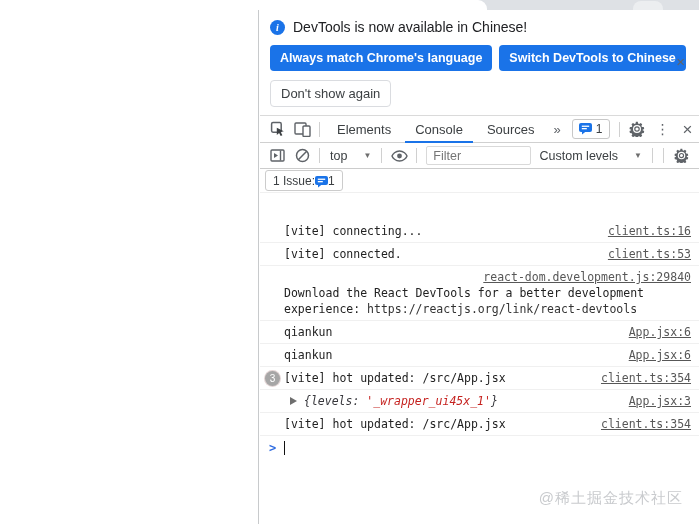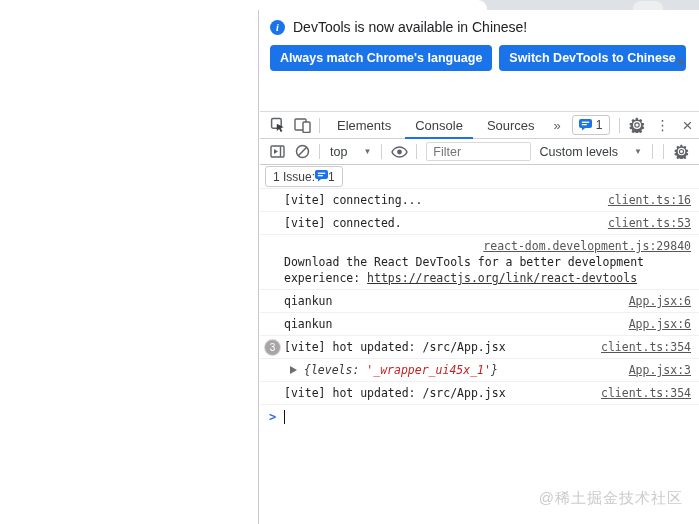--- a/index.html
+++ b/index.html
@@ -37,21 +37,21 @@
     font-family: "Liberation Sans", sans-serif; }
   .notif-close { position: absolute; right: 14px; top: 44px; font-size: 15px;
     color: #5f6368; cursor: pointer; line-height: 1; }
   .notif-row3 { margin-top: 9px; }
   .btn-ghost { background: #fff; color: #3c4043; border: 1px solid #dadce0;
     border-radius: 4px; font-size: 13px; padding: 5px 10px; cursor: pointer;
     font-family: "Liberation Sans", sans-serif; }
 
   
   .tabbar { height: 28px; border-top: 1px solid #dadada; border-bottom: 1px solid #d0d0d0;
-    display: flex; align-items: center; padding: 0 6px; margin-top: 32px; }
+    display: flex; align-items: center; padding: 0 6px; }
   .tb-icon { width: 24px; height: 24px; display: flex; align-items: center;
     justify-content: center; cursor: pointer; flex: 0 0 auto; }
   .vsep { width: 1px; height: 15px; background: #d0d0d0; margin: 0 5px; flex: 0 0 auto; }
   .tab { font-size: 13px; color: #3c4043; padding: 0 10px; height: 27px;
     display: flex; align-items: center; cursor: pointer; position: relative;
     margin: 0 2px; white-space: nowrap; }
   .tab.active { border-bottom: 2.5px solid #1a73e8; padding-top: 2.5px; }
   .chev2 { font-size: 13px; color: #5f6368; padding: 0 7px; cursor: pointer; }
   .issues-chip { display: flex; align-items: center; gap: 4px; border: 1px solid #c8c8c8;
     border-radius: 3px; padding: 2px 6px; margin: 0 4px; cursor: pointer;
@@ -68,34 +68,34 @@
     padding: 0 5px; cursor: pointer; white-space: nowrap; }
   .caret { font-size: 8px; color: #6e6e6e; }
   .filter-input { width: 105px; height: 19px; border: 1px solid #d9d9d9; border-radius: 2px;
     font-size: 12.5px; padding: 0 6px; margin-left: 4px; color: #333;
     font-family: "Liberation Sans", sans-serif; }
   .filter-input::placeholder { color: #757575; }
 
   
   .issuebar { height: 24px; display: flex; align-items: center; padding: 0 5px;
     border-bottom: 1px solid #f0f0f0; }
-  .issue-chip { display: flex; align-items: flex-start; border: 1px solid #ccc;
+  .issue-chip { display: flex; align-items: flex-end; border: 1px solid #ccc;
     border-radius: 3px; padding: 2.5px 7px; font-size: 12px; color: #3c4043; cursor: pointer; }
 
   
-  .console { font-family: "DejaVu Sans Mono", monospace; font-size: 11.5px; color: #222; }
+  .console { font-family: "DejaVu Sans Mono", monospace; font-size: 11.5px; color: #222; margin-top: 27px; }
   .crow { position: relative; display: flex; align-items: flex-start;
     padding: 3px 8px 3px 24px; border-bottom: 1px solid #f0f0f0; line-height: 16px; }
   .crow .msg { flex: 1 1 auto; word-break: break-word; }
   .src { color: #575757; text-decoration: underline; margin-left: 12px;
     white-space: nowrap; flex: 0 0 auto; cursor: pointer; }
   .crow-block { display: block; }
   .crow-block .src-line { text-align: right; }
   .crow-block .msg { display: block; }
-  .msg a { color: #333; text-decoration: underline; cursor: pointer; }
+  .msg a { color: #333; cursor: pointer; }
   .badge { position: absolute; left: 5px; top: 4px; width: 15px; height: 15px;
     border-radius: 50%; background: #a6a6a6; box-shadow: 0 0 0 1px #e3d5d5;
     color: #fff; font-size: 10px; display: flex; align-items: center;
     justify-content: center; font-family: "Liberation Sans", sans-serif; }
   .obj-row { padding-left: 30px; }
   .tri { display: inline-block; width: 0; height: 0; border-left: 7px solid #6e6e6e;
     border-top: 4.5px solid transparent; border-bottom: 4.5px solid transparent;
     margin-right: 7px; margin-top: 3.5px; flex: 0 0 auto; cursor: pointer; }
   .obj { font-style: italic; color: #38383d; }
   .obj .ostr { color: #c5221f; }
@@ -126,20 +126,23 @@
     <div class="notif">
       <div class="notif-row1">
         <span class="info-icon">i</span>
         <span class="notif-msg">DevTools is now available in Chinese!</span>
       </div>
       <div class="notif-row2">
         <button class="btn-blue">Always match Chrome's language</button>
         <button class="btn-blue">Switch DevTools to Chinese</button>
       </div>
       <span class="notif-close">×</span>
+      <div class="notif-row3">
+        <button class="btn-ghost">Don't show again</button>
+      </div>
     </div>
 
     <div class="tabbar">
       <span class="tb-icon">
         <svg width="16" height="16" viewBox="0 0 16 16">
           <rect x="1.6" y="1.6" width="9.6" height="9.6" rx="1.4" fill="none" stroke="#5f6368" stroke-width="1.5"></rect>
           <path d="M6.8 6.8 L13.8 10.2 L10.7 11 L12.4 14.2 L10.7 15 L9.1 11.9 L6.8 14 Z" fill="#3c4043"></path>
         </svg>
       </span>
       <span class="tb-icon">

